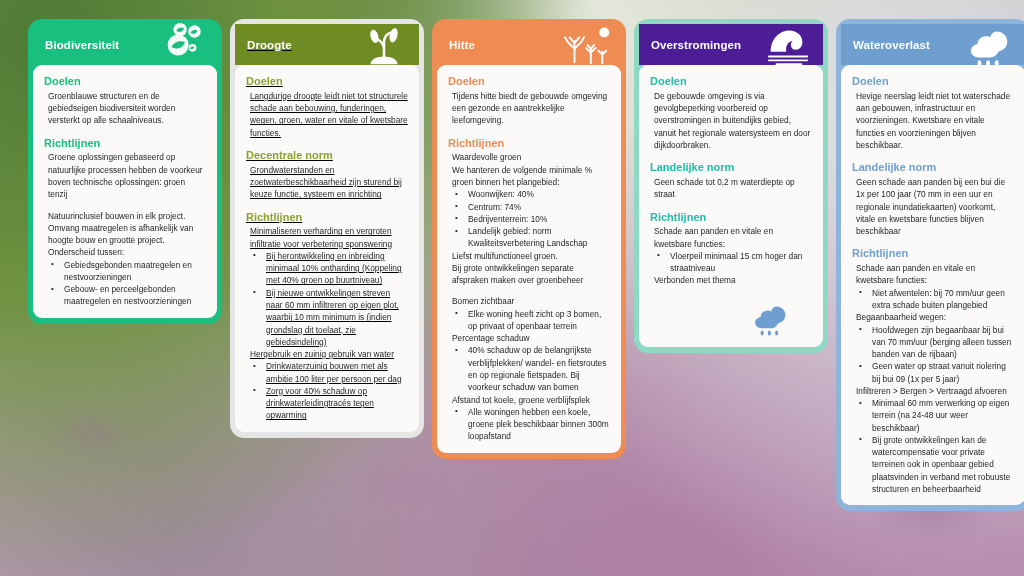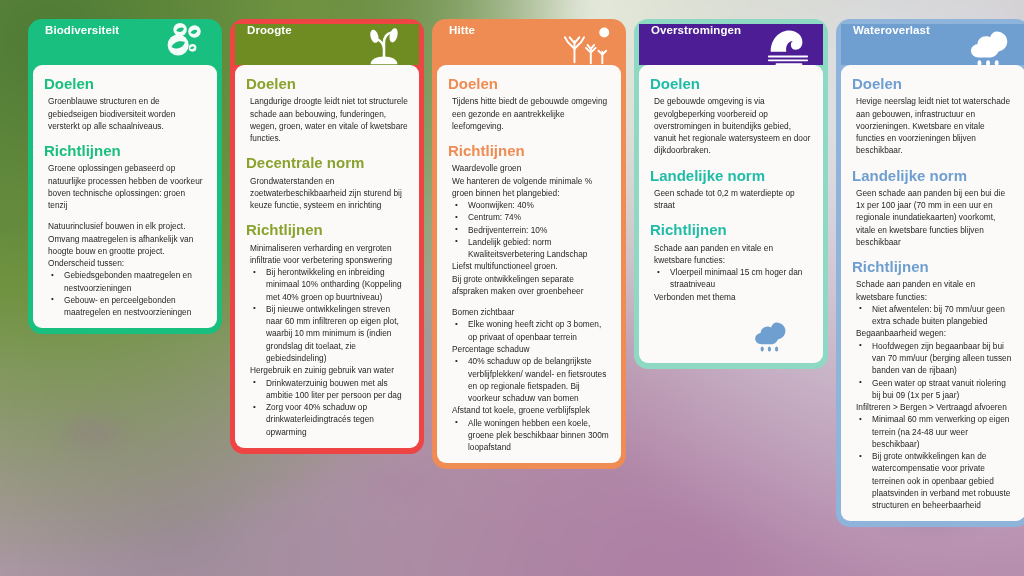--- a/index.html
+++ b/index.html
@@ -50,21 +50,21 @@
     position:relative;
     width:194px; flex:0 0 194px;
     border-radius:14px;
     padding:5px 5px 6px 5px;
     display:flex; flex-direction:column;
     overflow:hidden;
   }
   .card-head {
     position:relative;
     height:41px;
-    display:flex; 
+    display:flex; align-items:center;
     padding:0 6px 0 12px;
     color:#ffffff;
     font-size:11.5px; font-weight:bold; letter-spacing:.1px;
     flex:0 0 auto;
   }
   .card-head .title { position:relative; z-index:2; }
   .head-icon {
     position:absolute; right:7px; top:-4px; z-index:1;
     width:56px; height:48px; pointer-events:none;
   }
@@ -72,21 +72,21 @@
   .card-body {
     background:#fbfaf8;
     border-radius:9px;
     flex:1 1 auto;
     padding:9px 11px 10px 11px;
     font-size:8.3px; line-height:1.48; color:#231f20;
     overflow:hidden;
   }
   h3.sec {
     margin:0 0 1px 0;
-    font-size:15px; font-weight:bold; line-height:1.35;
+    font-size:11px; font-weight:bold; line-height:1.35;
   }
   h3.sec.spaced { margin-top:9px; }
   p.para { margin:0 0 0 4px; }
   p.para + p.para { margin-top:9px; }
   ul.bul { margin:0; padding:0 0 0 0; list-style:none; }
   ul.bul li {
     position:relative;
     padding-left:20px;
     margin:0;
   }
@@ -96,21 +96,21 @@
     font-size:8px; line-height:1.48;
   }
   .body-icon { margin-top:10px; display:flex; justify-content:flex-end; padding-right:14px; }
   .body-icon svg { width:54px; height:40px; display:block; }
 
   
   .c-bio  { background:#18bf7e; }
   .c-bio .card-head { background:#18bf7e; }
   .c-bio h3.sec { color:#18bf7e; }
 
-  .c-dro  { background:#ef4444; }
+  .c-dro  { background:#e5e5e5;text-decoration:underline; }
   .c-dro .card-head { background:#6f8c22; }
   .c-dro h3.sec { color:#8aa32f; }
 
   .c-hit  { background:#ef8c53; }
   .c-hit .card-head { background:#ef8c53; }
   .c-hit h3.sec { color:#ef8c53; }
 
   .c-ove  { background:#8ed9c4; }
   .c-ove .card-head { background:#4c1d95; }
   .c-ove h3.sec { color:#21bca8; }

